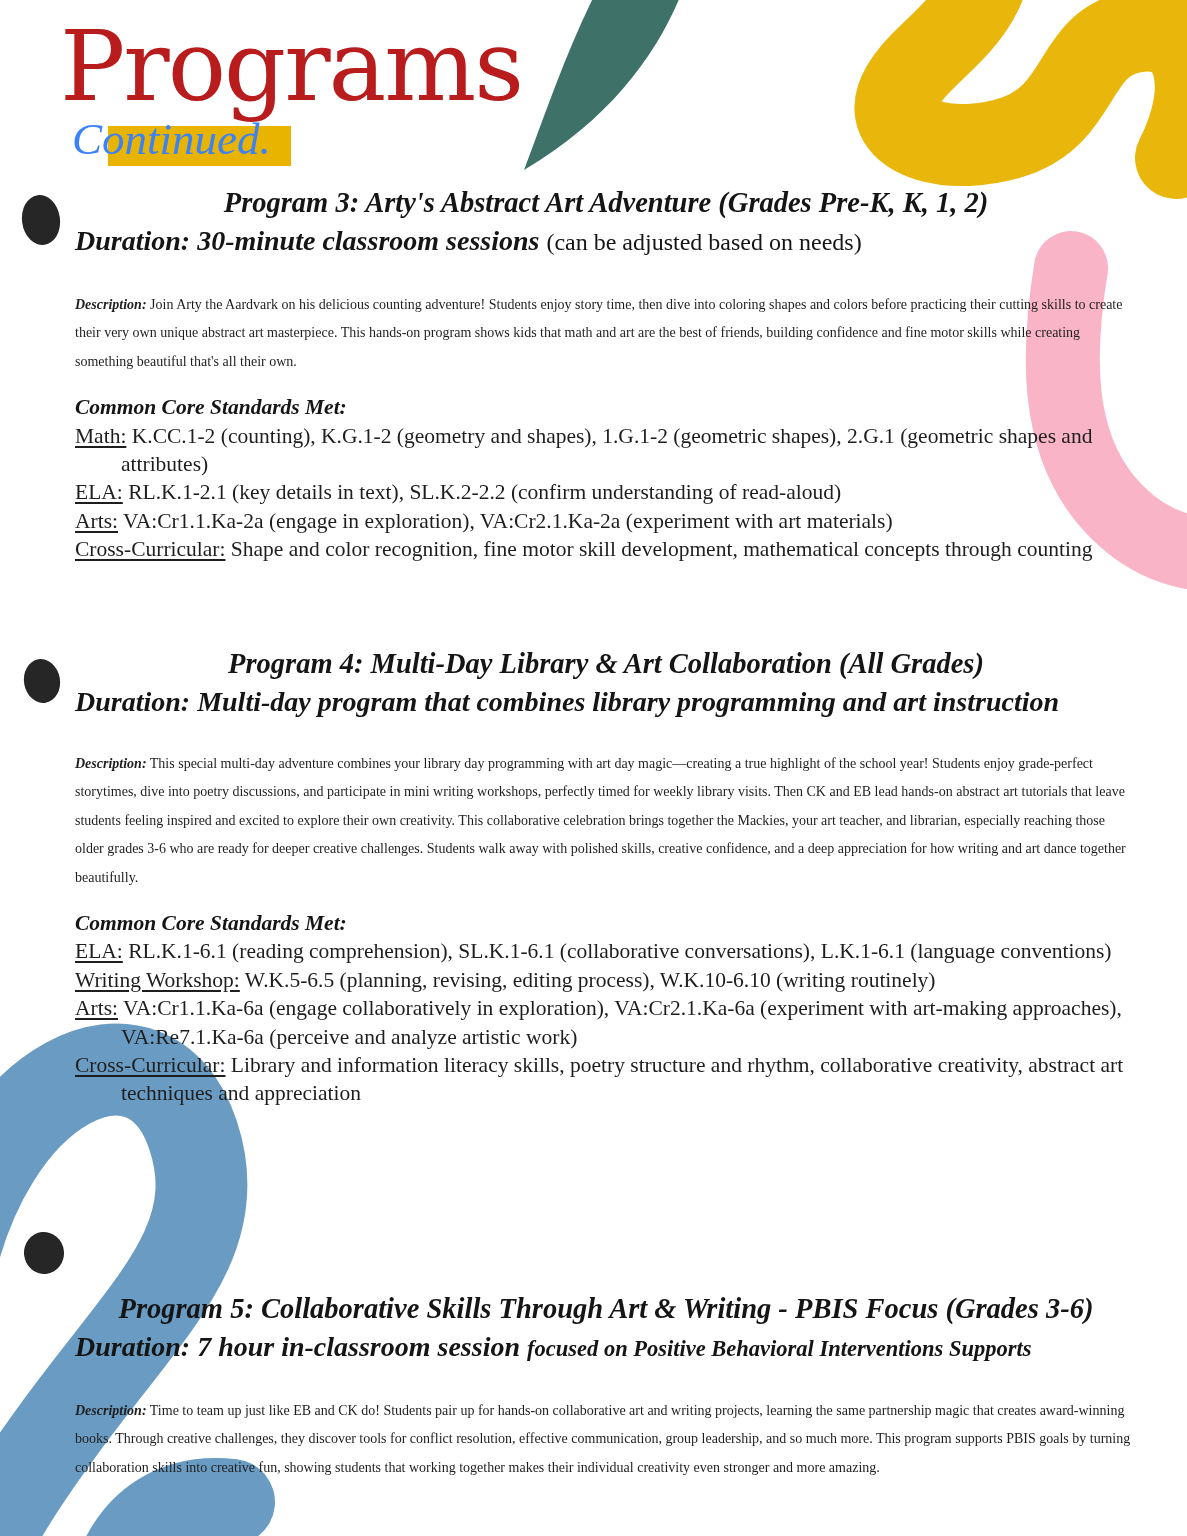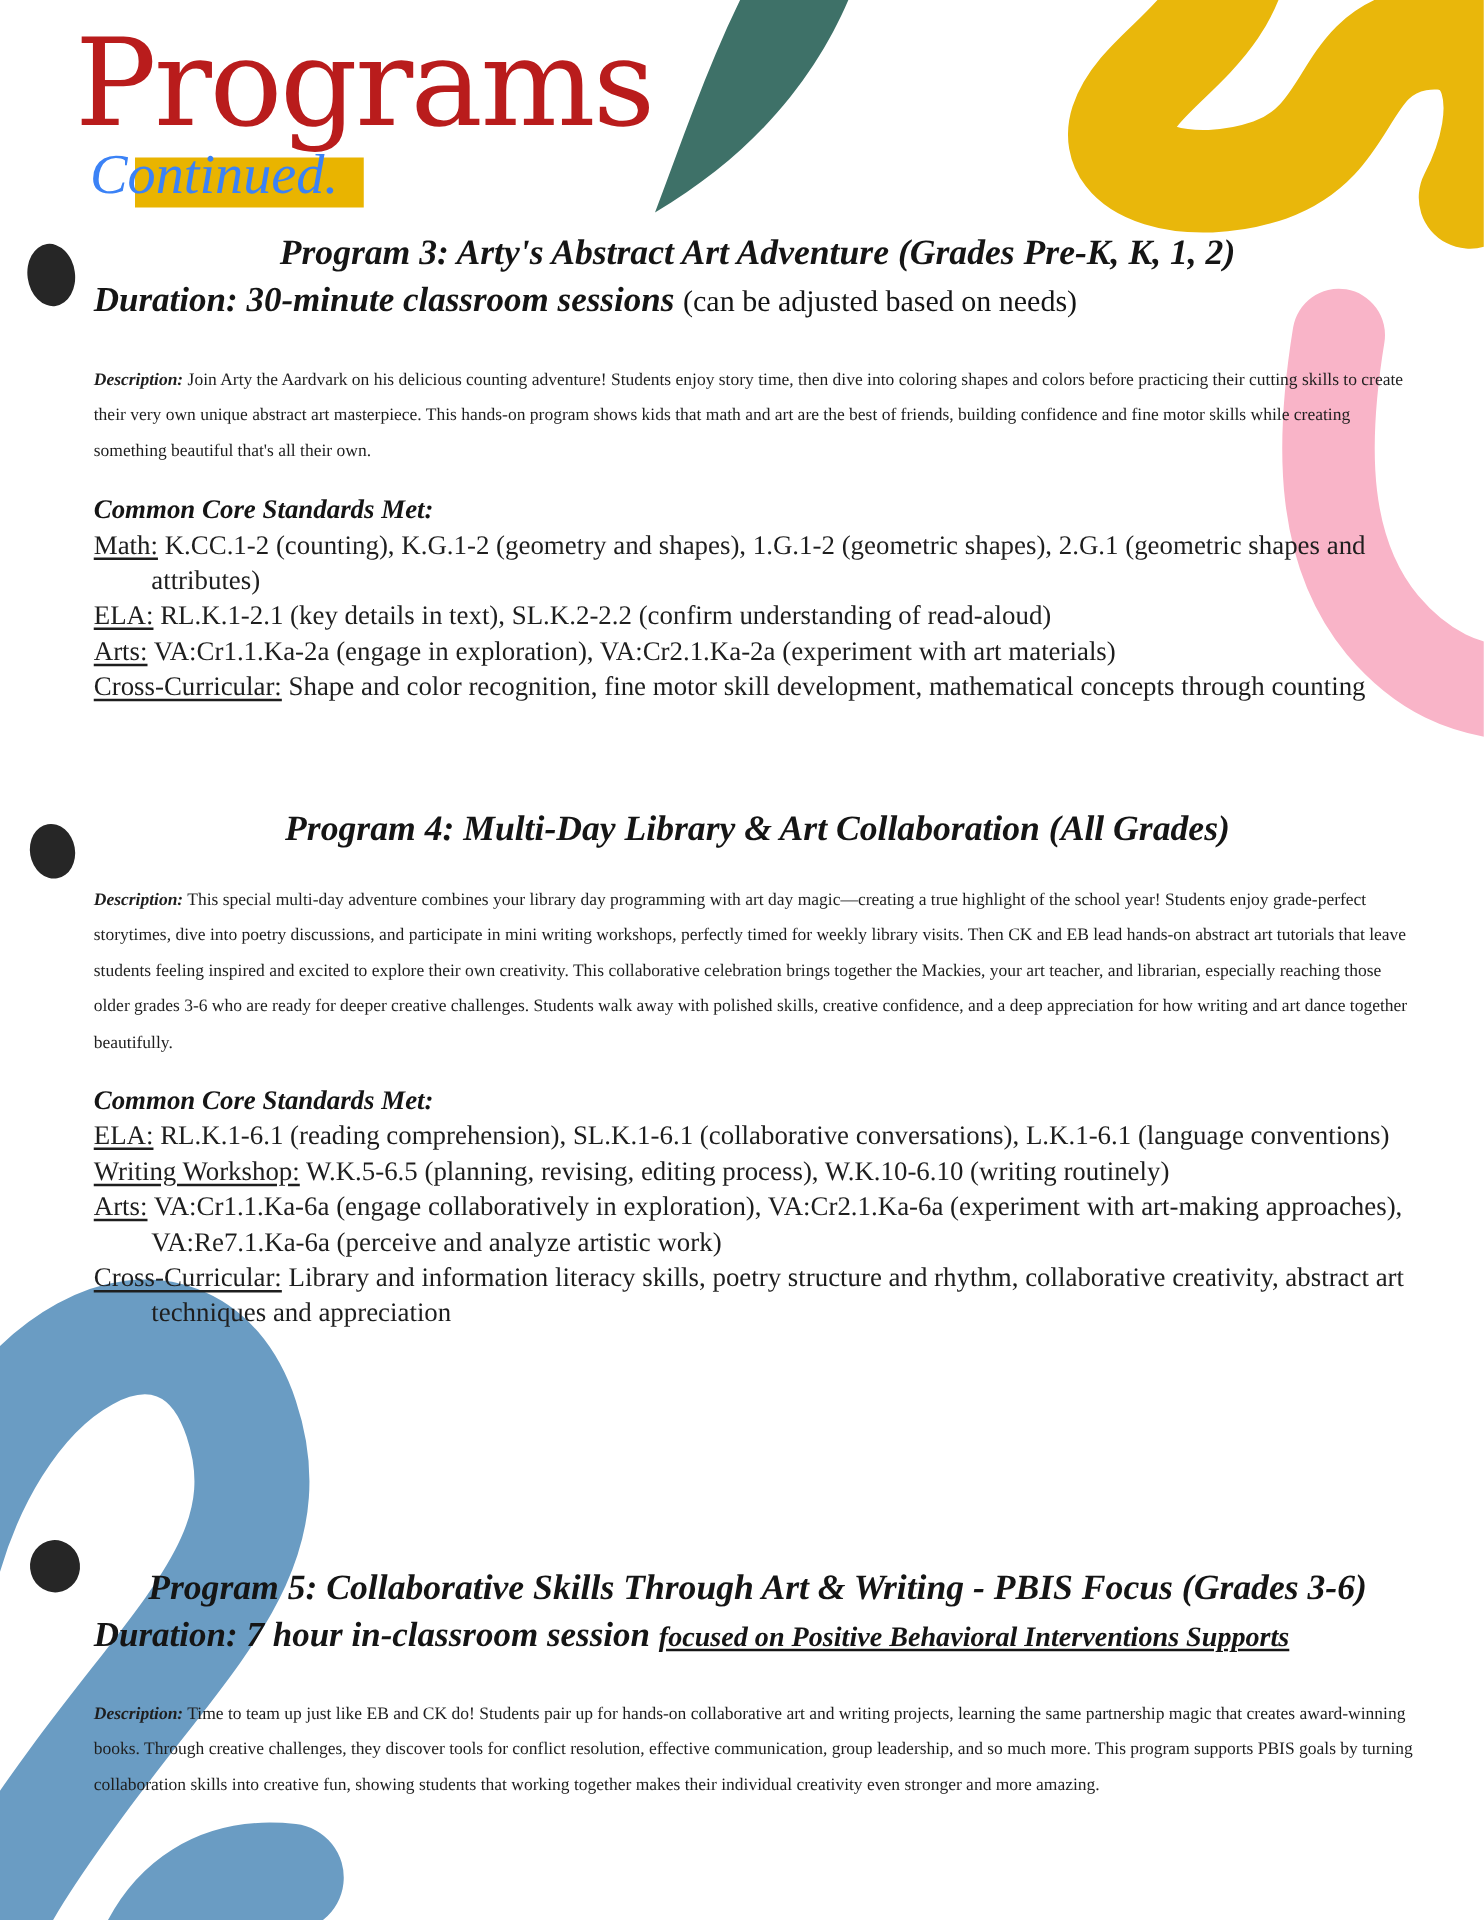--- a/index.html
+++ b/index.html
@@ -29,21 +29,21 @@
   .program { position:absolute; left:75px; width:1062px; z-index:1; }
   .prog-title {
     margin:0; font-size:28.5px; font-weight:bold; font-style:italic;
     line-height:33px; white-space:nowrap; color:#151515;text-align:center;
   }
   .prog-duration {
     font-size:28px; font-weight:bold; font-style:italic;
     line-height:43px; white-space:nowrap; color:#151515;
   }
   .dur-note { font-weight:normal; font-style:normal; font-size:24px; }
-  .dur-note-bold { font-weight:bold; font-style:italic; font-size:22.5px;text-decoration:underline; }
+  .dur-note-bold { font-weight:bold; font-style:italic; font-size:22.5px; }
   .desc { margin:27px 0 0 0; font-size:14px; line-height:28.4px; }
   .lbl { font-weight:bold; font-style:italic; }
   .std-head {
     margin:17px 0 0 0; font-size:21.5px; font-weight:bold; font-style:italic;
     line-height:28.4px; color:#151515;
   }
   .std-list { margin:0; }
   .std-item { font-size:21.5px; line-height:28.4px; padding-left:46px; text-indent:-46px; }
   .u { text-decoration:underline; text-underline-offset:3px; }
 </style>
@@ -79,34 +79,37 @@
   <div class="std-list">
     <div class="std-item"><span class="u">Math:</span> <span>K.CC.1-2 (counting), K.G.1-2 (geometry and shapes), 1.G.1-2 (geometric shapes), 2.G.1 (geometric shapes and attributes)</span></div>
     <div class="std-item"><span class="u">ELA:</span> <span>RL.K.1-2.1 (key details in text), SL.K.2-2.2 (confirm understanding of read-aloud)</span></div>
     <div class="std-item"><span class="u">Arts:</span> <span>VA:Cr1.1.Ka-2a (engage in exploration), VA:Cr2.1.Ka-2a (experiment with art materials)</span></div>
     <div class="std-item"><span class="u">Cross-Curricular:</span> <span>Shape and color recognition, fine motor skill development, mathematical concepts through counting</span></div>
   </div>
 </section>
 
 <section class="program" style="top:647px">
   <h2 class="prog-title">Program 4: Multi-Day Library &amp; Art Collaboration (All Grades)</h2>
+  <div class="prog-duration">
+    <span>Duration: Multi-day program that combines library programming and art instruction</span>
+  </div>
   <p class="desc">
     <span class="lbl">Description:</span>
     <span>This special multi-day adventure combines your library day programming with art day magic—creating a true highlight of the school year! Students enjoy grade-perfect storytimes, dive into poetry discussions, and participate in mini writing workshops, perfectly timed for weekly library visits. Then CK and EB lead hands-on abstract art tutorials that leave students feeling inspired and excited to explore their own creativity. This collaborative celebration brings together the Mackies, your art teacher, and librarian, especially reaching those older grades 3-6 who are ready for deeper creative challenges. Students walk away with polished skills, creative confidence, and a deep appreciation for how writing and art dance together beautifully.</span>
   </p>
   <h3 class="std-head">Common Core Standards Met:</h3>
   <div class="std-list">
     <div class="std-item"><span class="u">ELA:</span> <span>RL.K.1-6.1 (reading comprehension), SL.K.1-6.1 (collaborative conversations), L.K.1-6.1 (language conventions)</span></div>
     <div class="std-item"><span class="u">Writing Workshop:</span> <span>W.K.5-6.5 (planning, revising, editing process), W.K.10-6.10 (writing routinely)</span></div>
     <div class="std-item"><span class="u">Arts:</span> <span>VA:Cr1.1.Ka-6a (engage collaboratively in exploration), VA:Cr2.1.Ka-6a (experiment with art-making approaches), VA:Re7.1.Ka-6a (perceive and analyze artistic work)</span></div>
     <div class="std-item"><span class="u">Cross-Curricular:</span> <span>Library and information literacy skills, poetry structure and rhythm, collaborative creativity, abstract art techniques and appreciation</span></div>
   </div>
 </section>
 
-<section class="program" style="top:1254px">
+<section class="program" style="top:1292px">
   <h2 class="prog-title">Program 5: Collaborative Skills Through Art &amp; Writing - PBIS Focus (Grades 3-6)</h2>
   <div class="prog-duration">
     <span>Duration: 7 hour in-classroom session</span>
     <span class="dur-note-bold">focused on Positive Behavioral Interventions Supports</span>
   </div>
   <p class="desc">
     <span class="lbl">Description:</span>
     <span>Time to team up just like EB and CK do! Students pair up for hands-on collaborative art and writing projects, learning the same partnership magic that creates award-winning books. Through creative challenges, they discover tools for conflict resolution, effective communication, group leadership, and so much more. This program supports PBIS goals by turning collaboration skills into creative fun, showing students that working together makes their individual creativity even stronger and more amazing.</span>
   </p>
 </section>

